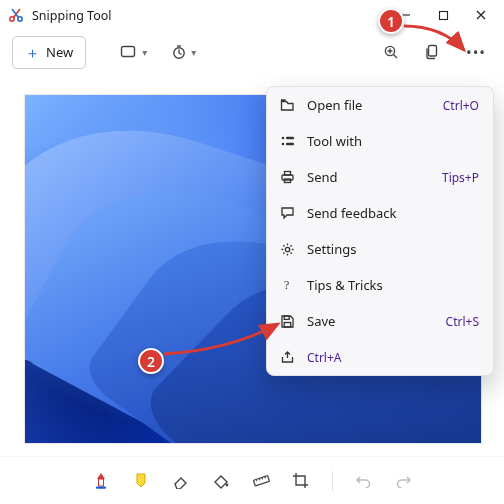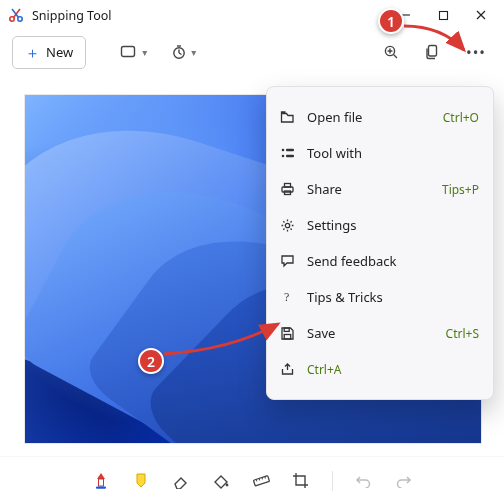--- a/index.html
+++ b/index.html
@@ -74,30 +74,30 @@
   }
 
   
   .menu {
     position: absolute; right: 10px; top: 86px;
     width: 228px;
     background: #f7f7f9;
     border: 1px solid #e1e1e3;
     border-radius: 8px;
     box-shadow: 0 12px 28px rgba(0,0,0,0.22);
-    padding: 12px 0;
+    padding: 0 0;
     font-size: 13px;
   }
   .menu-item {
     display: flex; align-items: center;
     height: 36px; padding: 0 14px 0 12px; gap: 12px;
   }
   .menu-item .mi-icon { width: 16px; height: 16px; flex: 0 0 16px; display: flex; align-items: center; justify-content: center; color: #3a3a3a; }
   .menu-item .mi-label { flex: 1; color: #222; }
-  .menu-item .mi-short { color: #4d7c0f; font-size: 12px; }
+  .menu-item .mi-short { color: #4c1d95; font-size: 12px; }
 
   
   .bottombar {
     position: absolute; left: 0; right: 0; bottom: 0;
     height: 48px;
     display: flex; align-items: center; justify-content: center;
     gap: 22px;
     background: #fff;
     border-top: 1px solid rgba(0,0,0,0.03);
   }
@@ -231,42 +231,42 @@
       <span class="mi-short"></span>
     </div>
     <div class="menu-item">
       <span class="mi-icon">
           <svg width="15" height="14">
             <rect x="2" y="5" width="11" height="5" rx="1" fill="none" stroke="#333" stroke-width="1.3"></rect>
             <rect x="4.5" y="1.5" width="6" height="3.5" fill="none" stroke="#333" stroke-width="1.3"></rect>
             <rect x="4.5" y="9" width="6" height="3.5" fill="none" stroke="#333" stroke-width="1.3"></rect>
           </svg>
         </span>
-      <span class="mi-label">Share</span>
+      <span class="mi-label">Send</span>
       <span class="mi-short">Tips+P</span>
+    </div>
+    <div class="menu-item">
+      <span class="mi-icon">
+          <svg width="15" height="14">
+            <path d="M2 2 h11 v7 h-6 l-3 3 v-3 h-2 z" fill="none" stroke="#333" stroke-width="1.3"></path>
+          </svg>
+        </span>
+      <span class="mi-label">Send feedback</span>
+      <span class="mi-short"></span>
     </div>
     <div class="menu-item">
       <span class="mi-icon">
           <svg width="15" height="15">
             <circle cx="7.5" cy="7.5" r="2.2" fill="none" stroke="#333" stroke-width="1.3"></circle>
             <g stroke="#333" stroke-width="1.3">
               <path d="M7.5 1.5 V3.2 M7.5 11.8 V13.5 M1.5 7.5 H3.2 M11.8 7.5 H13.5 M3.3 3.3 L4.5 4.5 M10.5 10.5 L11.7 11.7 M11.7 3.3 L10.5 4.5 M4.5 10.5 L3.3 11.7"></path>
             </g>
           </svg>
         </span>
       <span class="mi-label">Settings</span>
-      <span class="mi-short"></span>
-    </div>
-    <div class="menu-item">
-      <span class="mi-icon">
-          <svg width="15" height="14">
-            <path d="M2 2 h11 v7 h-6 l-3 3 v-3 h-2 z" fill="none" stroke="#333" stroke-width="1.3"></path>
-          </svg>
-        </span>
-      <span class="mi-label">Send feedback</span>
       <span class="mi-short"></span>
     </div>
     <div class="menu-item">
       <span class="mi-icon">
           <svg width="14" height="14">
             <text x="4" y="11" font-size="12" fill="#333" font-family="Segoe UI">?</text>
           </svg>
         </span>
       <span class="mi-label">Tips &amp; Tricks</span>
       <span class="mi-short"></span>

